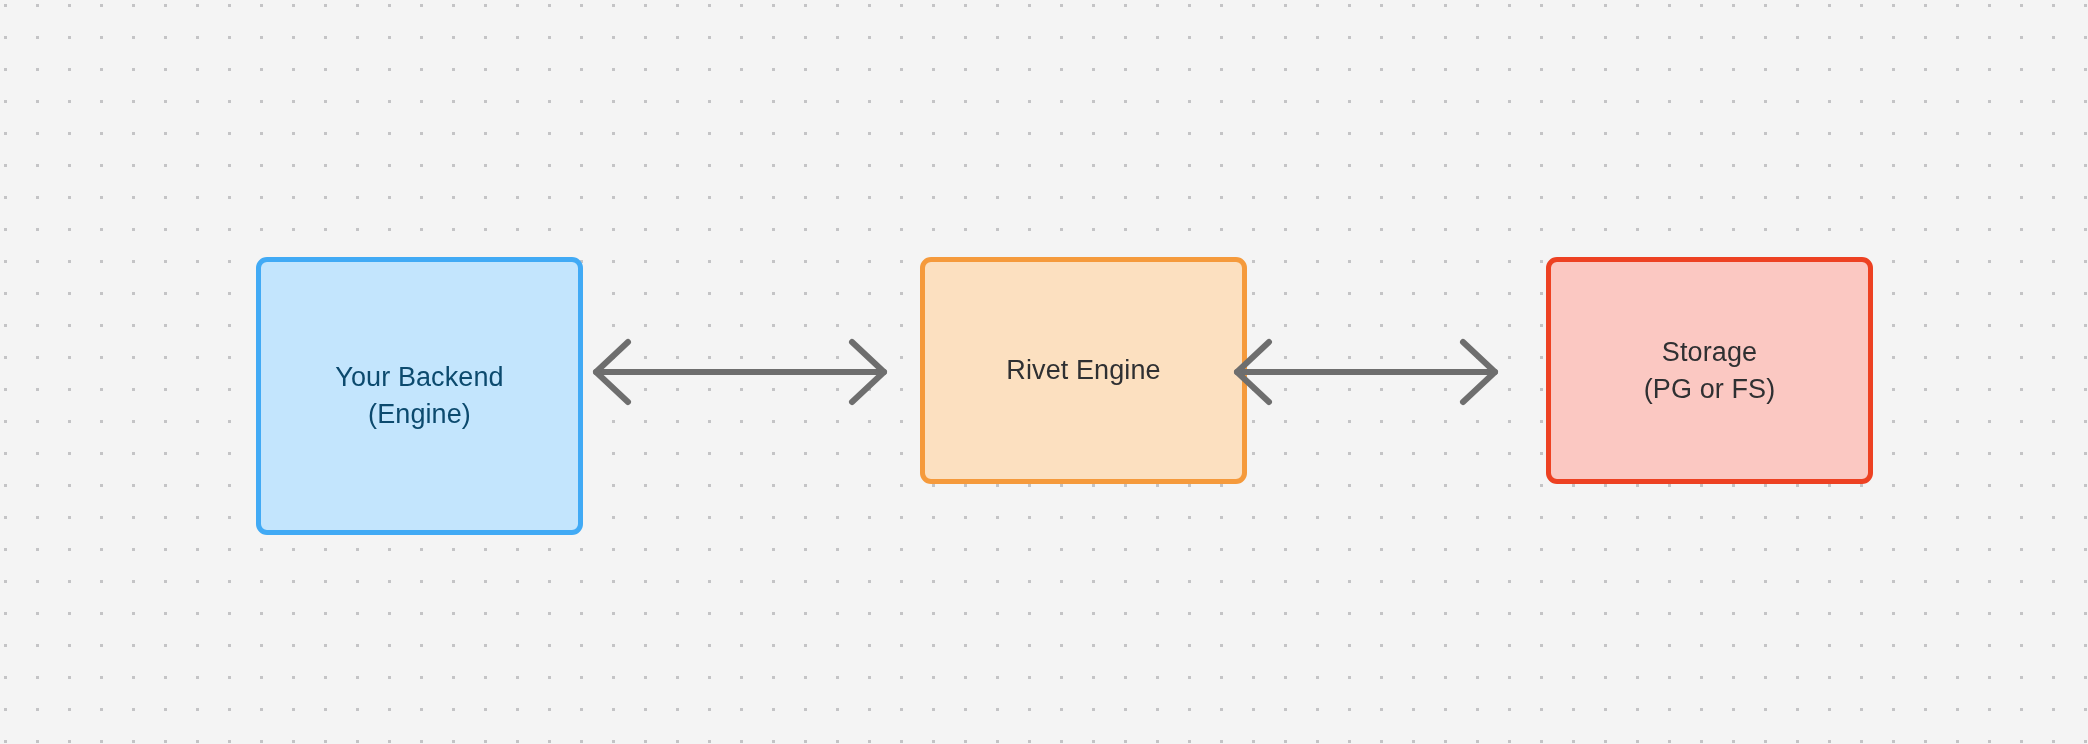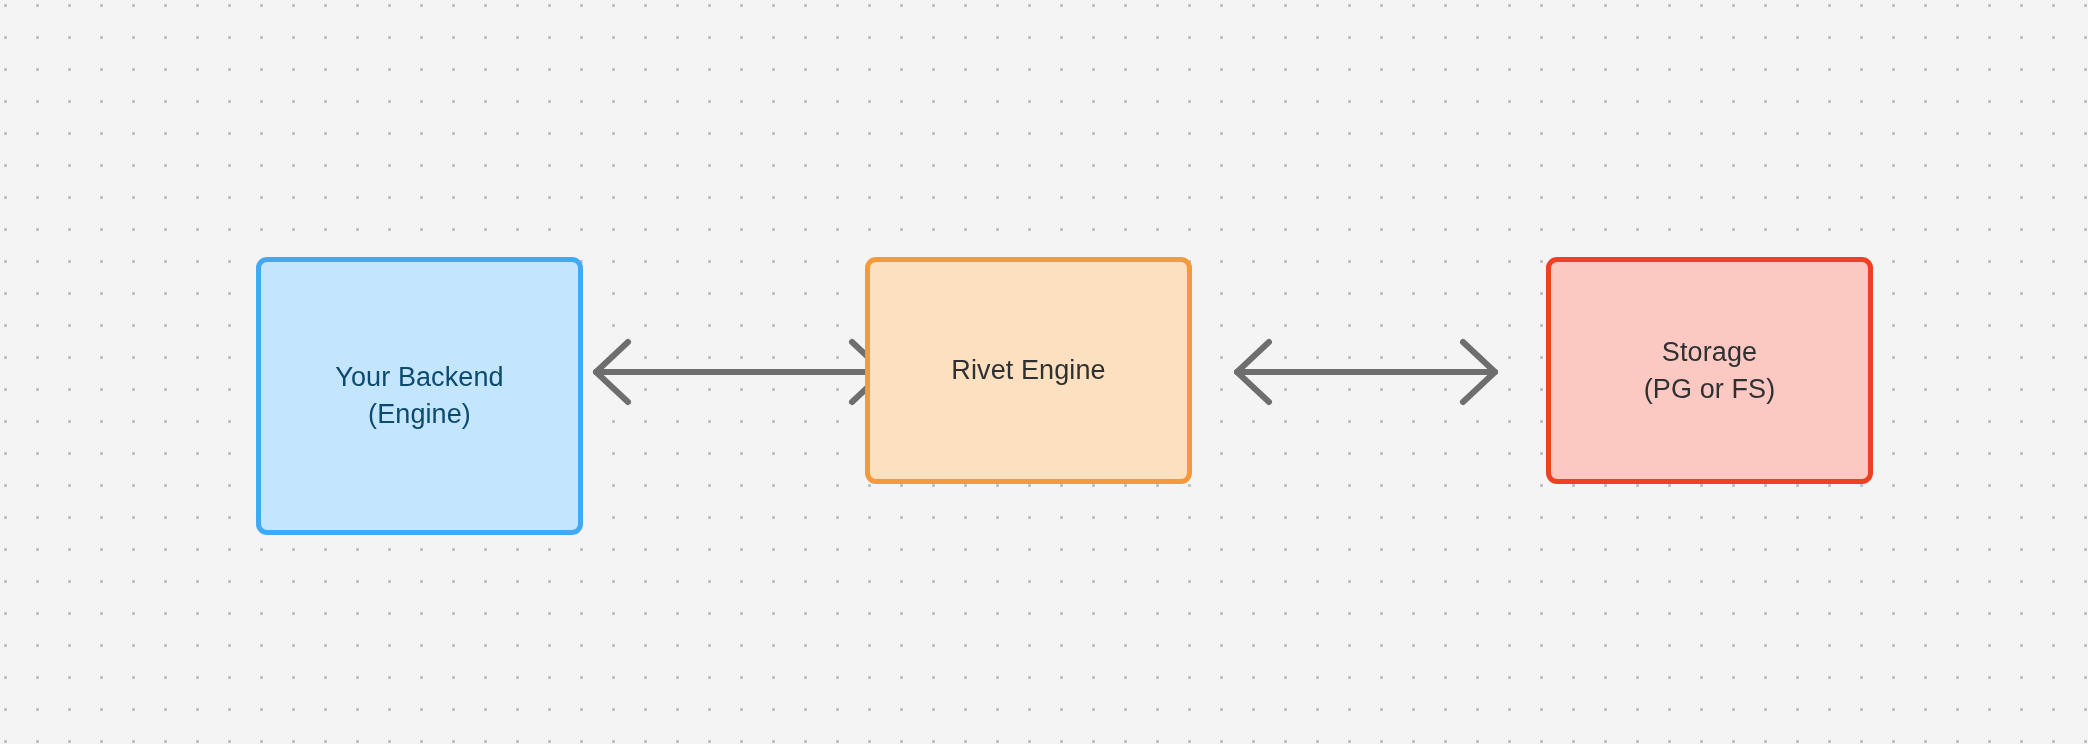--- a/index.html
+++ b/index.html
@@ -105,21 +105,21 @@
   <div id="connector-backend-engine" class="connector">
     <svg viewBox="0 0 300 76" preserveAspectRatio="none">
       <g fill="none" stroke="#6e6e6e" stroke-width="6" stroke-linecap="round" stroke-linejoin="round">
         <line x1="6" y1="38" x2="294" y2="38"></line>
         <polyline points="38,8 6,38 38,68"></polyline>
         <polyline points="262,8 294,38 262,68"></polyline>
       </g>
     </svg>
   </div>
 
-  <div id="node-engine" class="node" style="left: 865px; top: 257px; width: 327px; height: 227px; background: rgb(252, 224, 192); border-color: rgb(245, 154, 60); color: rgb(47, 48, 50);">
+  <div id="node-engine" class="node" style="left: 920px; top: 257px; width: 327px; height: 227px; background: rgb(252, 224, 192); border-color: rgb(245, 154, 60); color: rgb(47, 48, 50);">
     <span class="node-line">Rivet Engine</span>
   </div>
 
   <div id="connector-engine-storage" class="connector">
     <svg viewBox="0 0 270 76" preserveAspectRatio="none">
       <g fill="none" stroke="#6e6e6e" stroke-width="6" stroke-linecap="round" stroke-linejoin="round">
         <line x1="6" y1="38" x2="264" y2="38"></line>
         <polyline points="38,8 6,38 38,68"></polyline>
         <polyline points="232,8 264,38 232,68"></polyline>
       </g>

